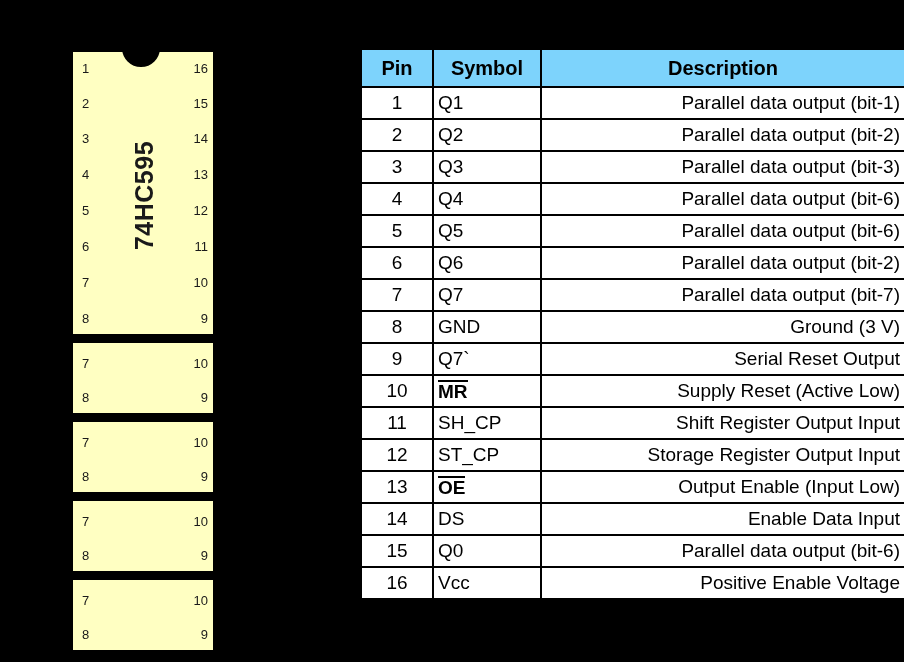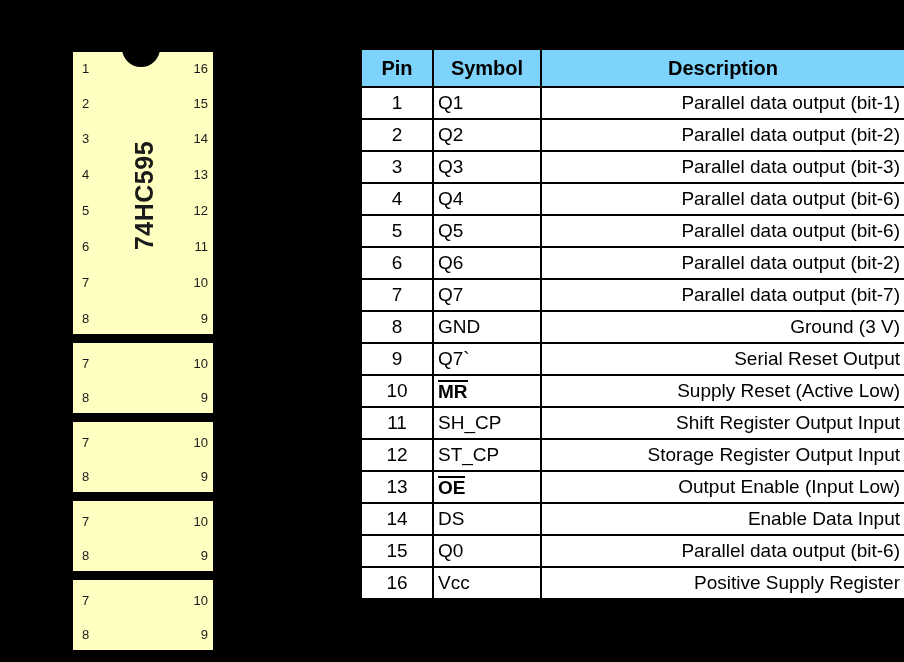--- a/index.html
+++ b/index.html
@@ -328,17 +328,17 @@
           <td class="cell-desc">Enable Data Input</td>
         </tr>
         <tr>
           <td class="cell-pin">15</td>
           <td class="cell-symbol">Q0</td>
           <td class="cell-desc">Parallel data output (bit-6)</td>
         </tr>
         <tr>
           <td class="cell-pin">16</td>
           <td class="cell-symbol">Vcc</td>
-          <td class="cell-desc">Positive Supply Register</td>
+          <td class="cell-desc">Positive Enable Voltage</td>
         </tr>
       </tbody>
   </table>
 </div>
 
 </body></html>

